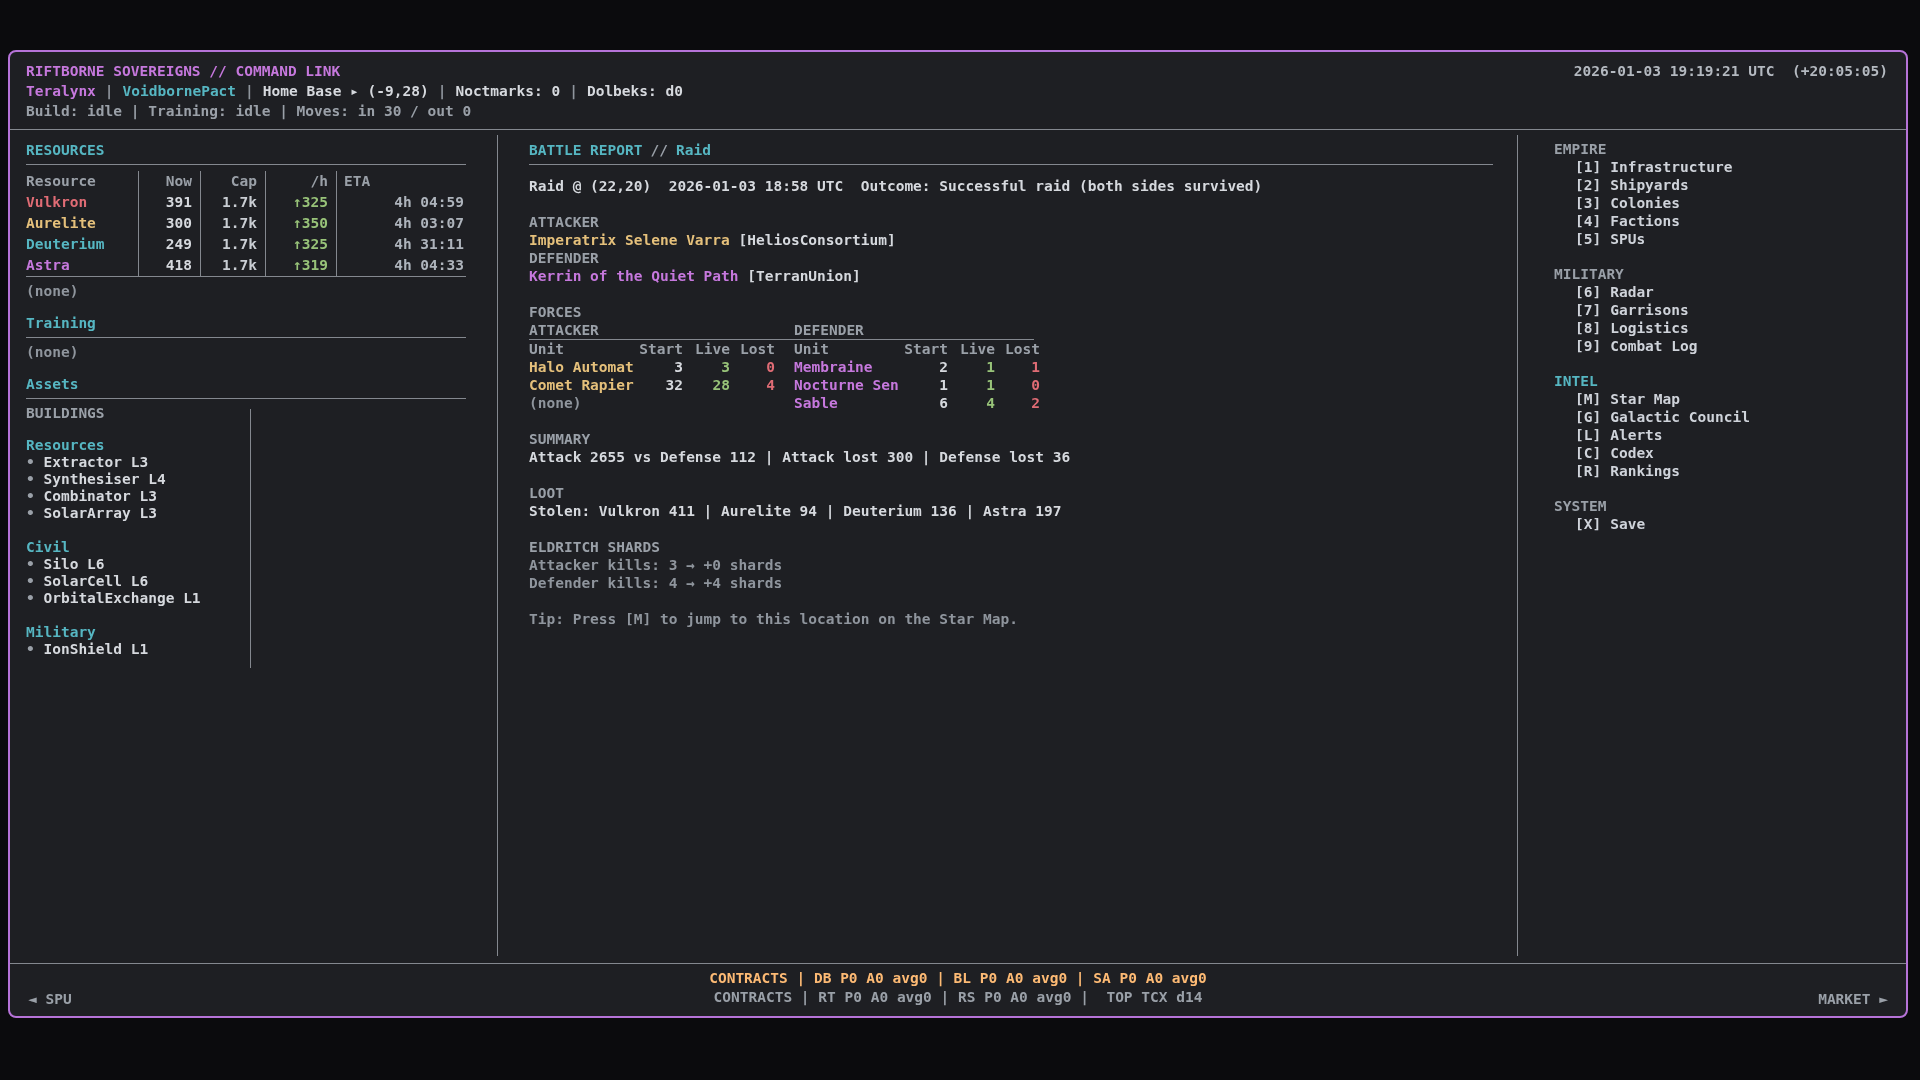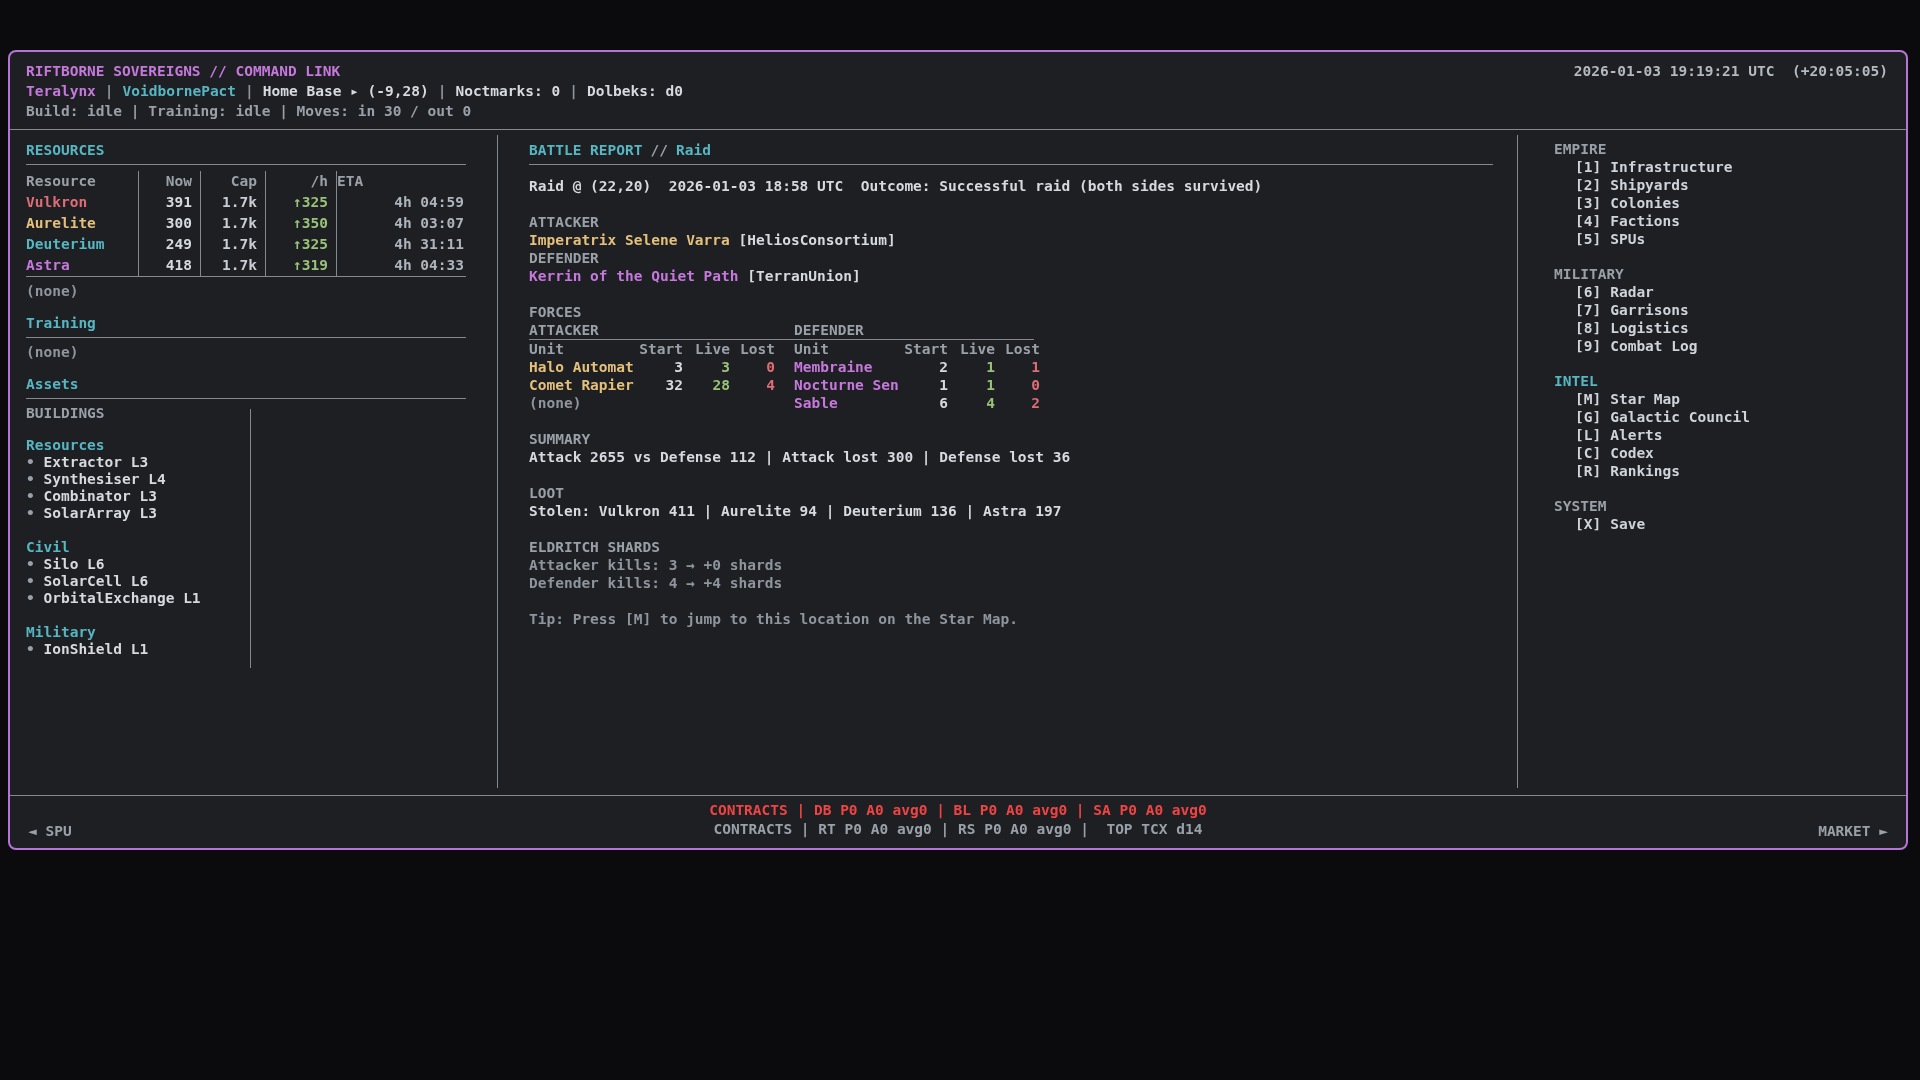--- a/index.html
+++ b/index.html
@@ -1,18 +1,18 @@
 <!DOCTYPE html>
 <html><head>
 <meta charset="utf-8">
 <style>
   html,body{margin:0;padding:0;background:#0b0b0d;width:1920px;height:1080px;overflow:hidden;}
   body{font-family:"DejaVu Sans Mono","Liberation Mono",monospace;font-weight:700;font-size:14.5px;color:#d6d9de;}
   [data-bind]{white-space:pre;}
-  .box{position:absolute;left:8px;top:50px;width:1900px;height:800px;background:#1e1f23;
+  .box{position:absolute;left:8px;top:50px;width:1900px;height:968px;background:#1e1f23;
        border:2px solid #b673d8;border-radius:8px;display:flex;flex-direction:column;box-sizing:border-box;}
   
   .hdr{padding:9px 18px 4px 16px;}
   .hline{display:flex;line-height:20px;}
   .hline1{justify-content:space-between;}
   .title{color:#c678dd;}
   .clock{color:#b4b9c0;}
   .sep{color:#8f959d;margin:0 9px;}
   .player{color:#c678dd;}
   .pact{color:#56b6c2;}
@@ -27,21 +27,21 @@
   .col-mid{flex:1;padding:10px 8px 0 15px;box-sizing:border-box;}
   .col-right{width:372px;padding:10px 6px 0 20px;box-sizing:border-box;}
   .sec-title{color:#56b6c2;line-height:20px;margin-bottom:4px;}
   .dim{color:#8f959d;}
   .lbl{color:#9aa0a8;}
   
   .res-grid{display:grid;grid-template-columns:112px 62px 65px 71px 130px;margin-top:6px;}
   .res-grid>div{line-height:21px;}
   .cell-b{border-left:1px solid #84888f;}
   .ra{text-align:right;padding-right:8px;}
-  .eta-h{}
+  .eta-h{padding-left:7px;}
   .eta-v{text-align:right;padding-right:2px;color:#aeb4bc;padding-left:24px;}
   .c-red{color:#e06c75;} .c-yellow{color:#e5c07b;} .c-cyan{color:#56b6c2;}
   .c-magenta{color:#c678dd;} .c-green{color:#98c379;} .c-white{color:#d6d9de;}
   .c-cap{color:#c9cdd3;}
   .mt14{margin-top:14px;} .none-line{line-height:19px;margin:5px 0 12px;}
   
   .assets-row{display:flex;margin-top:5px;}
   .a-build{width:224px;}
   .a-ships{flex:1;padding-left:11px;}
   .a-head{color:#9aa0a8;line-height:18px;margin-bottom:15px;}
@@ -65,21 +65,21 @@
   .f-table.att{margin-right:19px;}
   .f-table>div{line-height:18px;}
   .fr{text-align:right;}
   
   .menu-sec{margin-bottom:17px;}
   .menu-sec .ms-title{line-height:18px;color:#9aa0a8;}
   .menu-sec.active .ms-title{color:#56b6c2;}
   .mi{display:flex;gap:9px;padding-left:21px;line-height:18px;color:#cfd3da;cursor:default;}
   
   .footer{position:relative;text-align:center;padding:5px 0 9px;}
-  .f1{color:#ef4444;line-height:19px;}
+  .f1{color:#fdba74;line-height:19px;}
   .f2{color:#9aa0a8;line-height:19px;}
   .f-prev{position:absolute;left:18px;bottom:9px;color:#9aa0a8;}
   .f-next{position:absolute;right:18px;bottom:9px;color:#9aa0a8;padding-left:44px;}
 </style>
 </head>
 <body>
 
 <div class="box">
 
   <div class="hdr">

